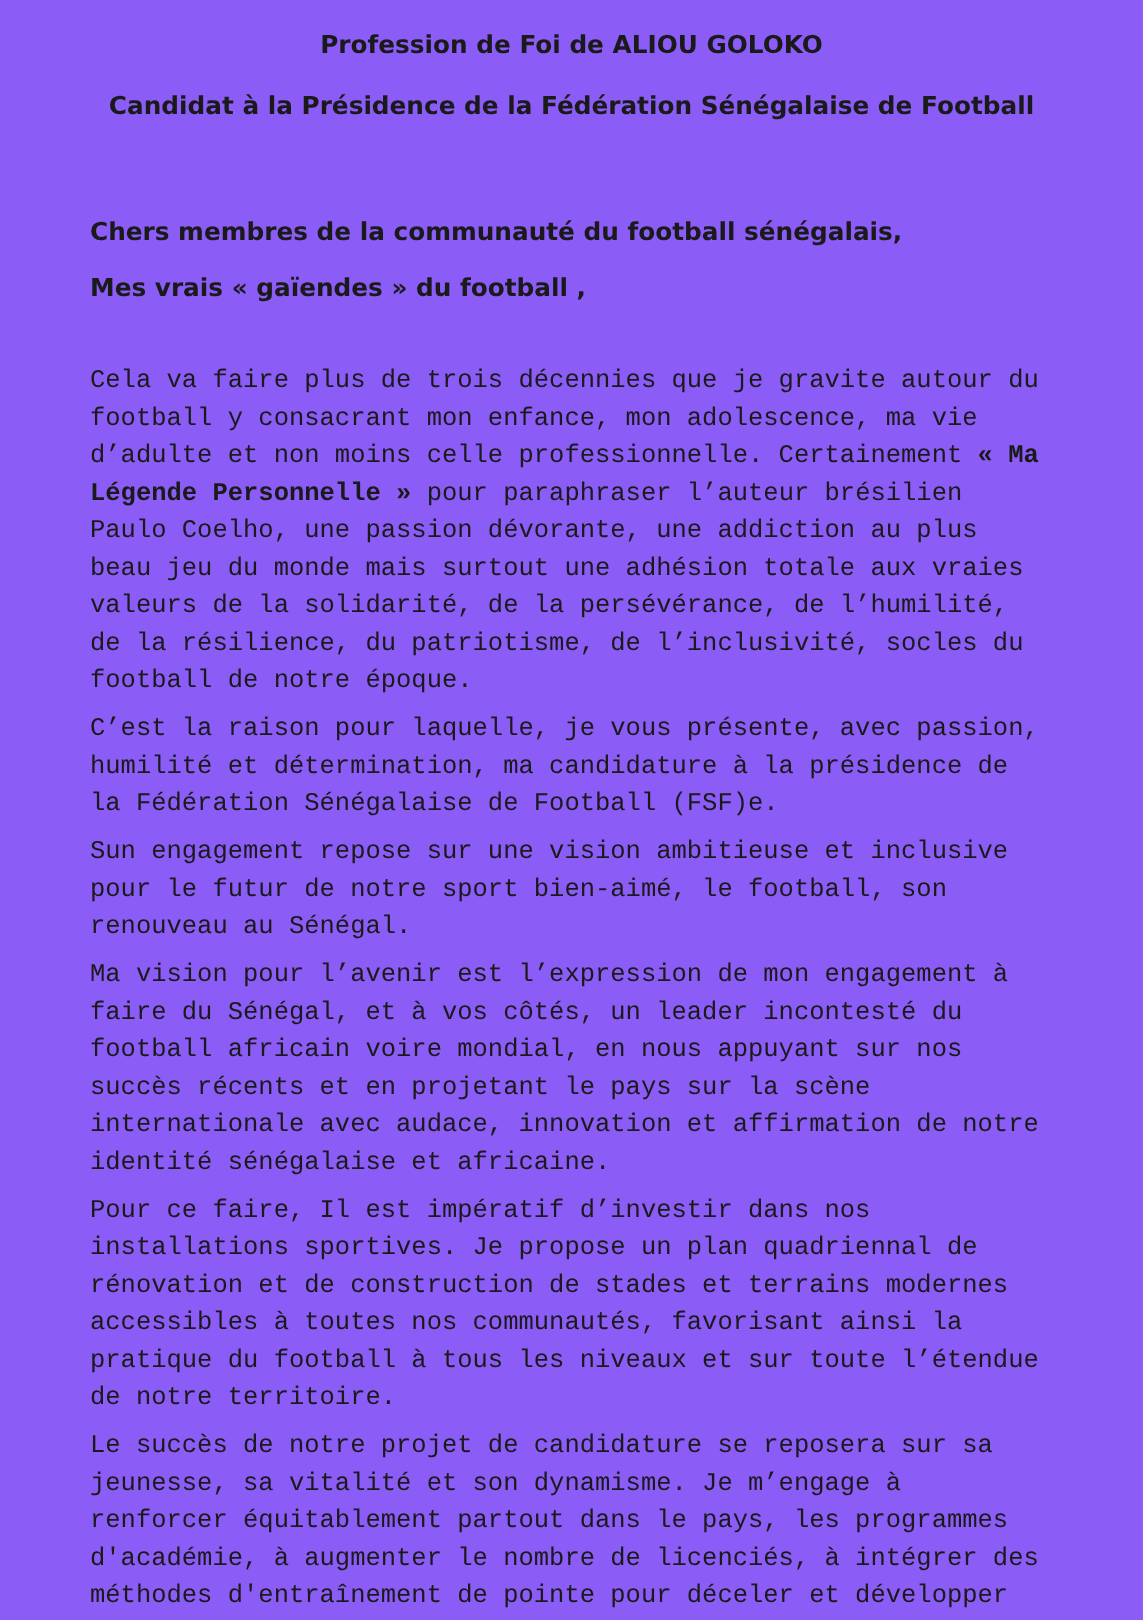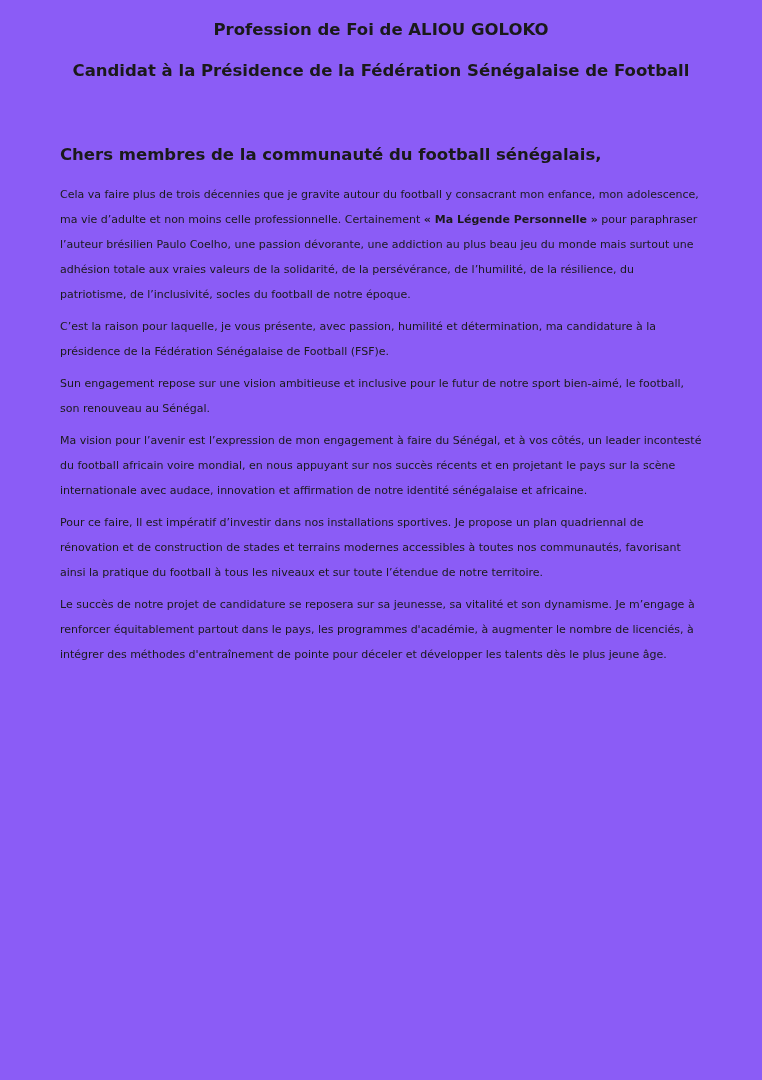--- a/index.html
+++ b/index.html
@@ -40,40 +40,42 @@
   .salutation {
     font-size: 16.5px;
     font-weight: bold;
     line-height: 20px;
     margin: 0 0 17px 0;
   }
   .salutation.last {
     margin-bottom: 40px;
   }
   .body-par {
-    font-size: 11px;
+    font-size: 17px;
     line-height: 25px;
     margin: 0 0 7px 0;
     text-align: left;
+    font-family: Liberation Mono, monospace;
   }
   .inline-bold {
     font-weight: bold;
   }
 </style>
 </head>
 <body>
 
 <div class="page">
 
   <h1 class="doc-title">Profession de Foi de ALIOU GOLOKO</h1>
 
   <h2 class="doc-subtitle">Candidat à la Présidence de la Fédération Sénégalaise de Football</h2>
 
   <p class="salutation">Chers membres de la communauté du football sénégalais,</p>
 
+  <p class="salutation last">Mes vrais « gaïendes » du football ,</p>
 
   <p class="body-par"><span>Cela va faire plus de trois décennies que je gravite autour du football y consacrant mon enfance, mon adolescence, ma vie d’adulte et non moins celle professionnelle. Certainement </span><span class="inline-bold">« Ma Légende Personnelle »</span><span> pour paraphraser l’auteur brésilien Paulo Coelho, une passion dévorante, une addiction au plus beau jeu du monde mais surtout une adhésion totale aux vraies valeurs de la solidarité, de la persévérance, de l’humilité, de la résilience, du patriotisme, de l’inclusivité, socles du football de notre époque.</span></p>
 
   <p class="body-par">C’est la raison pour laquelle, je vous présente, avec passion, humilité et détermination, ma candidature à la présidence de la Fédération Sénégalaise de Football (FSF)e.</p>
 
   <p class="body-par">Sun engagement repose sur une vision ambitieuse et inclusive pour le futur de notre sport bien-aimé, le football, son renouveau au Sénégal.</p>
 
   <p class="body-par">Ma vision pour l’avenir est l’expression de mon engagement à faire du Sénégal, et à vos côtés, un leader incontesté du football africain voire mondial, en nous appuyant sur nos succès récents et en projetant le pays sur la scène internationale avec audace, innovation et affirmation de notre identité sénégalaise et africaine.</p>
 
   <p class="body-par">Pour ce faire, Il est impératif d’investir dans nos installations sportives. Je propose un plan quadriennal de rénovation et de construction de stades et terrains modernes accessibles à toutes nos communautés, favorisant ainsi la pratique du football à tous les niveaux et sur toute l’étendue de notre territoire.</p>

